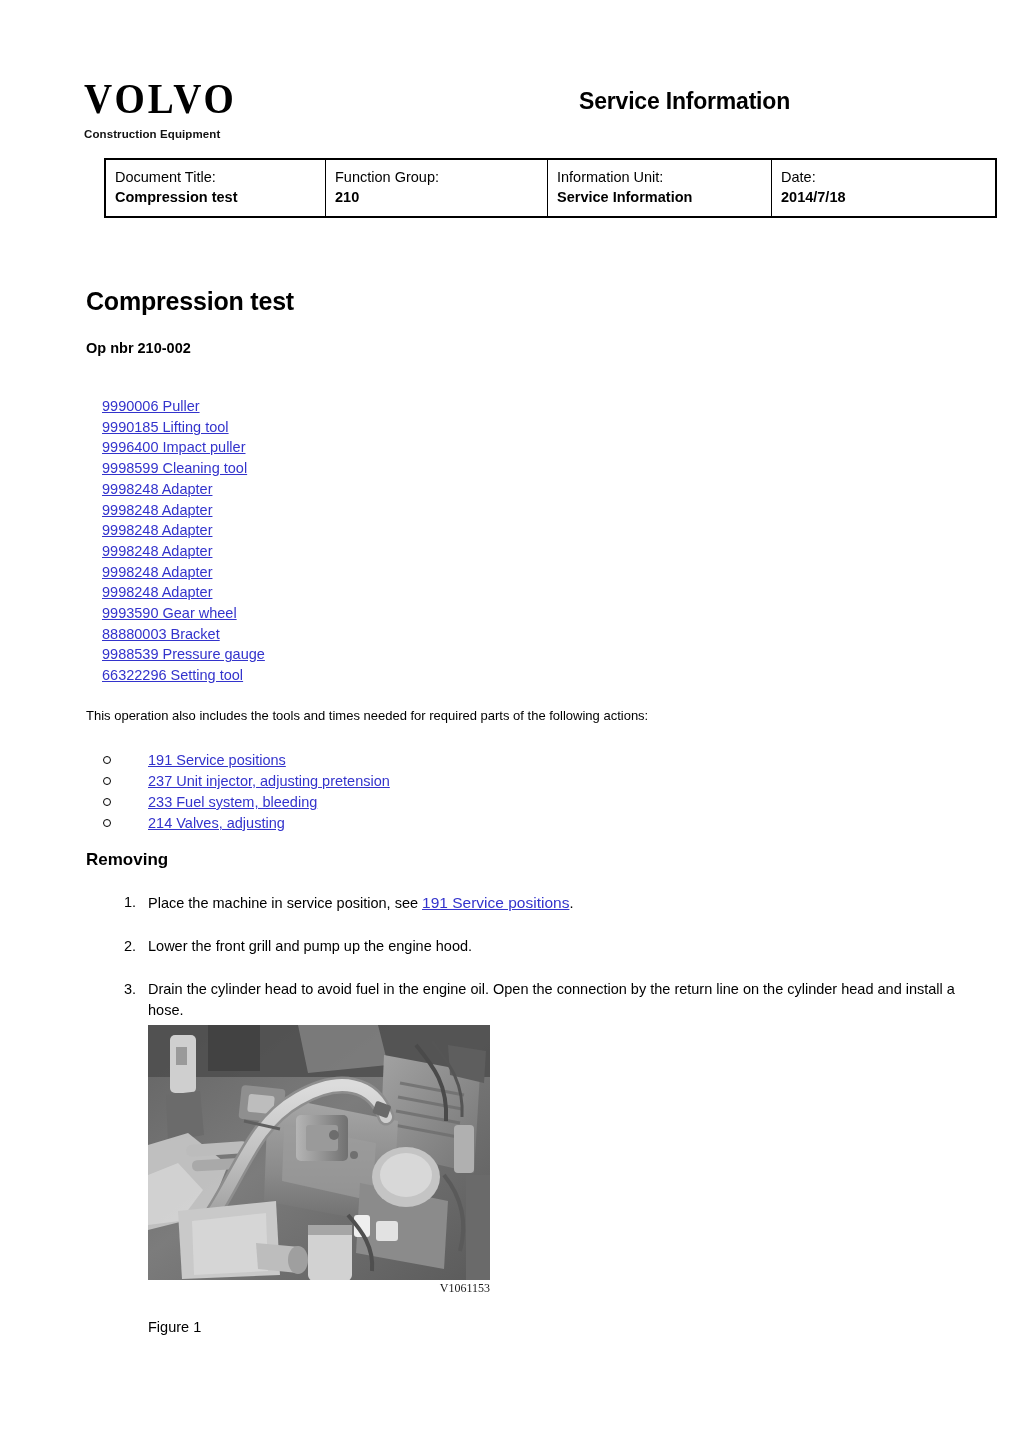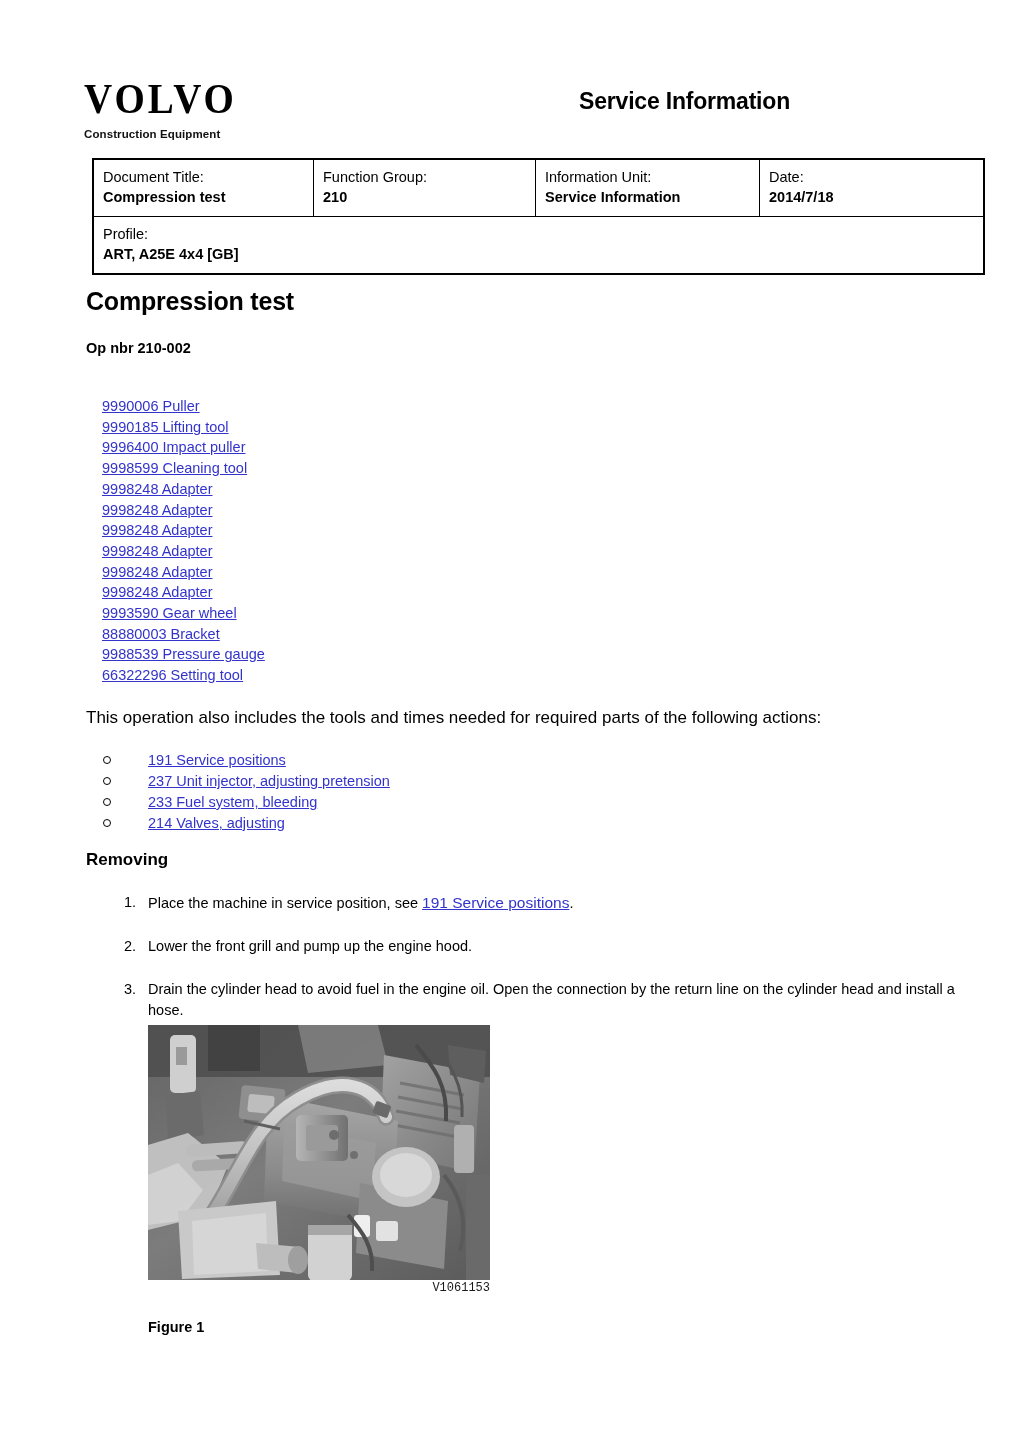--- a/index.html
+++ b/index.html
@@ -58,21 +58,21 @@
     top: 88px;
     font-size: 23px;
     font-weight: bold;
     letter-spacing: -0.2px;
     white-space: nowrap;
   }
 
   
   .info-table {
     position: absolute;
-    left: 92px;
+    left: 104px;
     top: 158px;
     width: 850px;
     border-collapse: collapse;
     border: 2.5px solid #000;
     table-layout: fixed;
     padding-left: 15px;
   }
   .info-table td {
     border: 1.5px solid #000;
     vertical-align: top;
@@ -133,21 +133,21 @@
   a.link {
     color: #3333cc;
     text-decoration: underline;
     cursor: pointer;
   }
 
   .intro-text {
     position: absolute;
     left: 86px;
     top: 438px;
-    font-size: 17px;
+    font-size: 13px;
     white-space: nowrap;
   }
 
   .action-list {
     position: absolute;
     left: 86px;
     top: 480px;
     list-style: none;
     margin: 0;
     padding: 0;
@@ -224,30 +224,30 @@
     overflow: hidden;
     background: #6f6f6f;
   }
   .photo svg { display: block; }
   .photo-id {
     position: absolute;
     left: 148px;
     top: 1281px;
     font-size: 12px;
     color: #1a1a1a;
-    font-family: Liberation Mono, monospace;
+    font-family: Liberation Serif, serif;
     width: 342px;
     text-align: right;
   }
   .figure-caption {
     position: absolute;
     left: 148px;
     top: 1319px;
     font-size: 14.5px;
-    font-weight: bold;
+    font-weight: normal;
   }
 </style>
 </head>
 <body>
 
 <div class="page">
 
   <div class="header">
     <div class="logo-block">
       <div class="volvo-word">VOLVO</div>
@@ -267,26 +267,20 @@
         <div class="cell-label">Function Group:</div>
         <div class="cell-value">210</div>
       </td>
       <td style="width:214px">
         <div class="cell-label">Information Unit:</div>
         <div class="cell-value">Service Information</div>
       </td>
       <td style="width:214px">
         <div class="cell-label">Date:</div>
         <div class="cell-value">2014/7/18</div>
-      </td>
-    </tr>
-    <tr>
-      <td colspan="4">
-        <div class="cell-label">Profile:</div>
-        <div class="cell-value">ART, A25E 4x4 [GB]</div>
       </td>
     </tr>
   </tbody>
     </table>
 
   <div class="content">
 
     <h1 class="doc-title">Compression test</h1>
 
     <div class="op-nbr">Op nbr 210-002</div>

